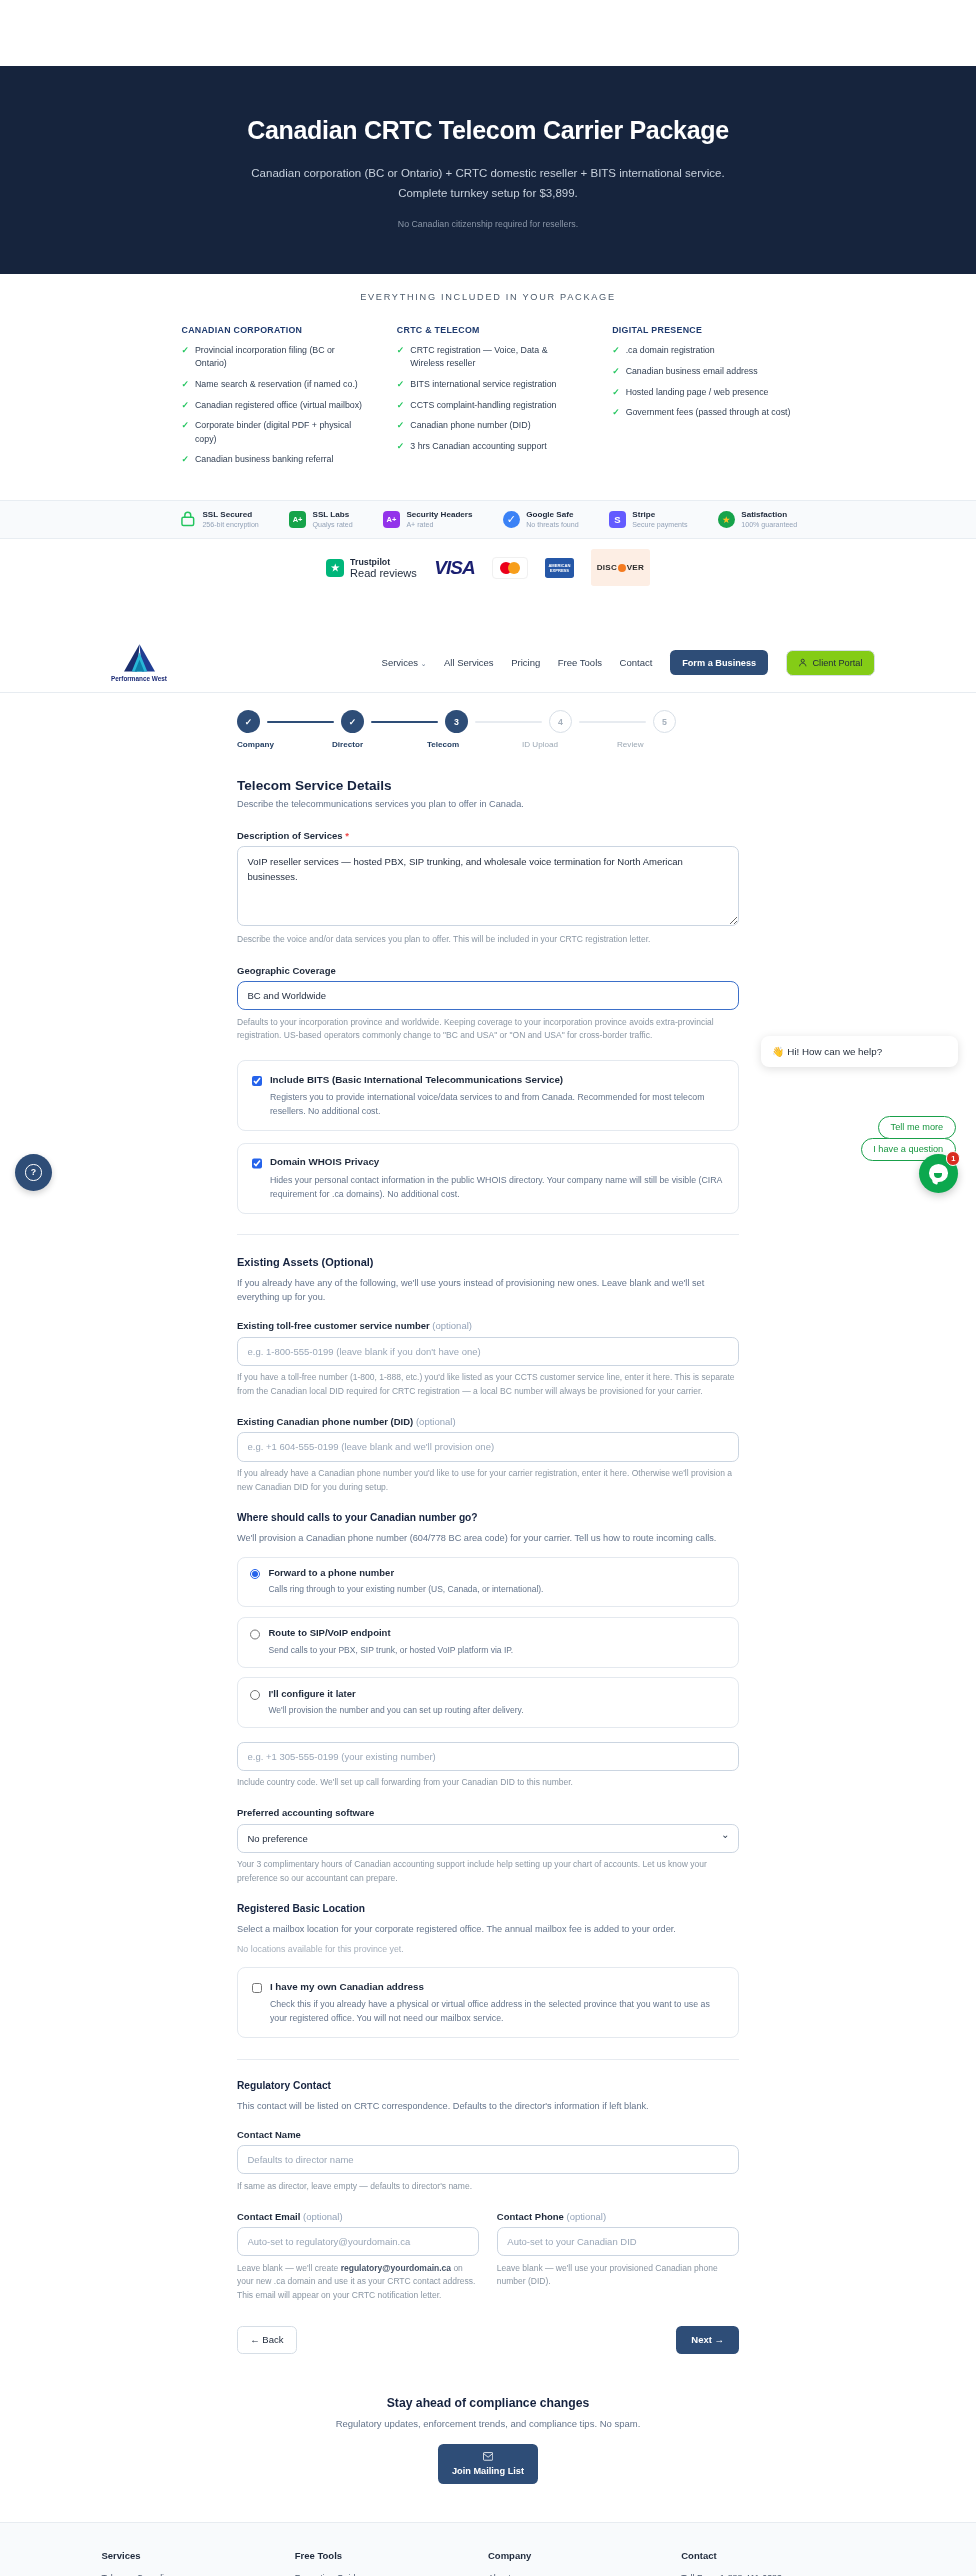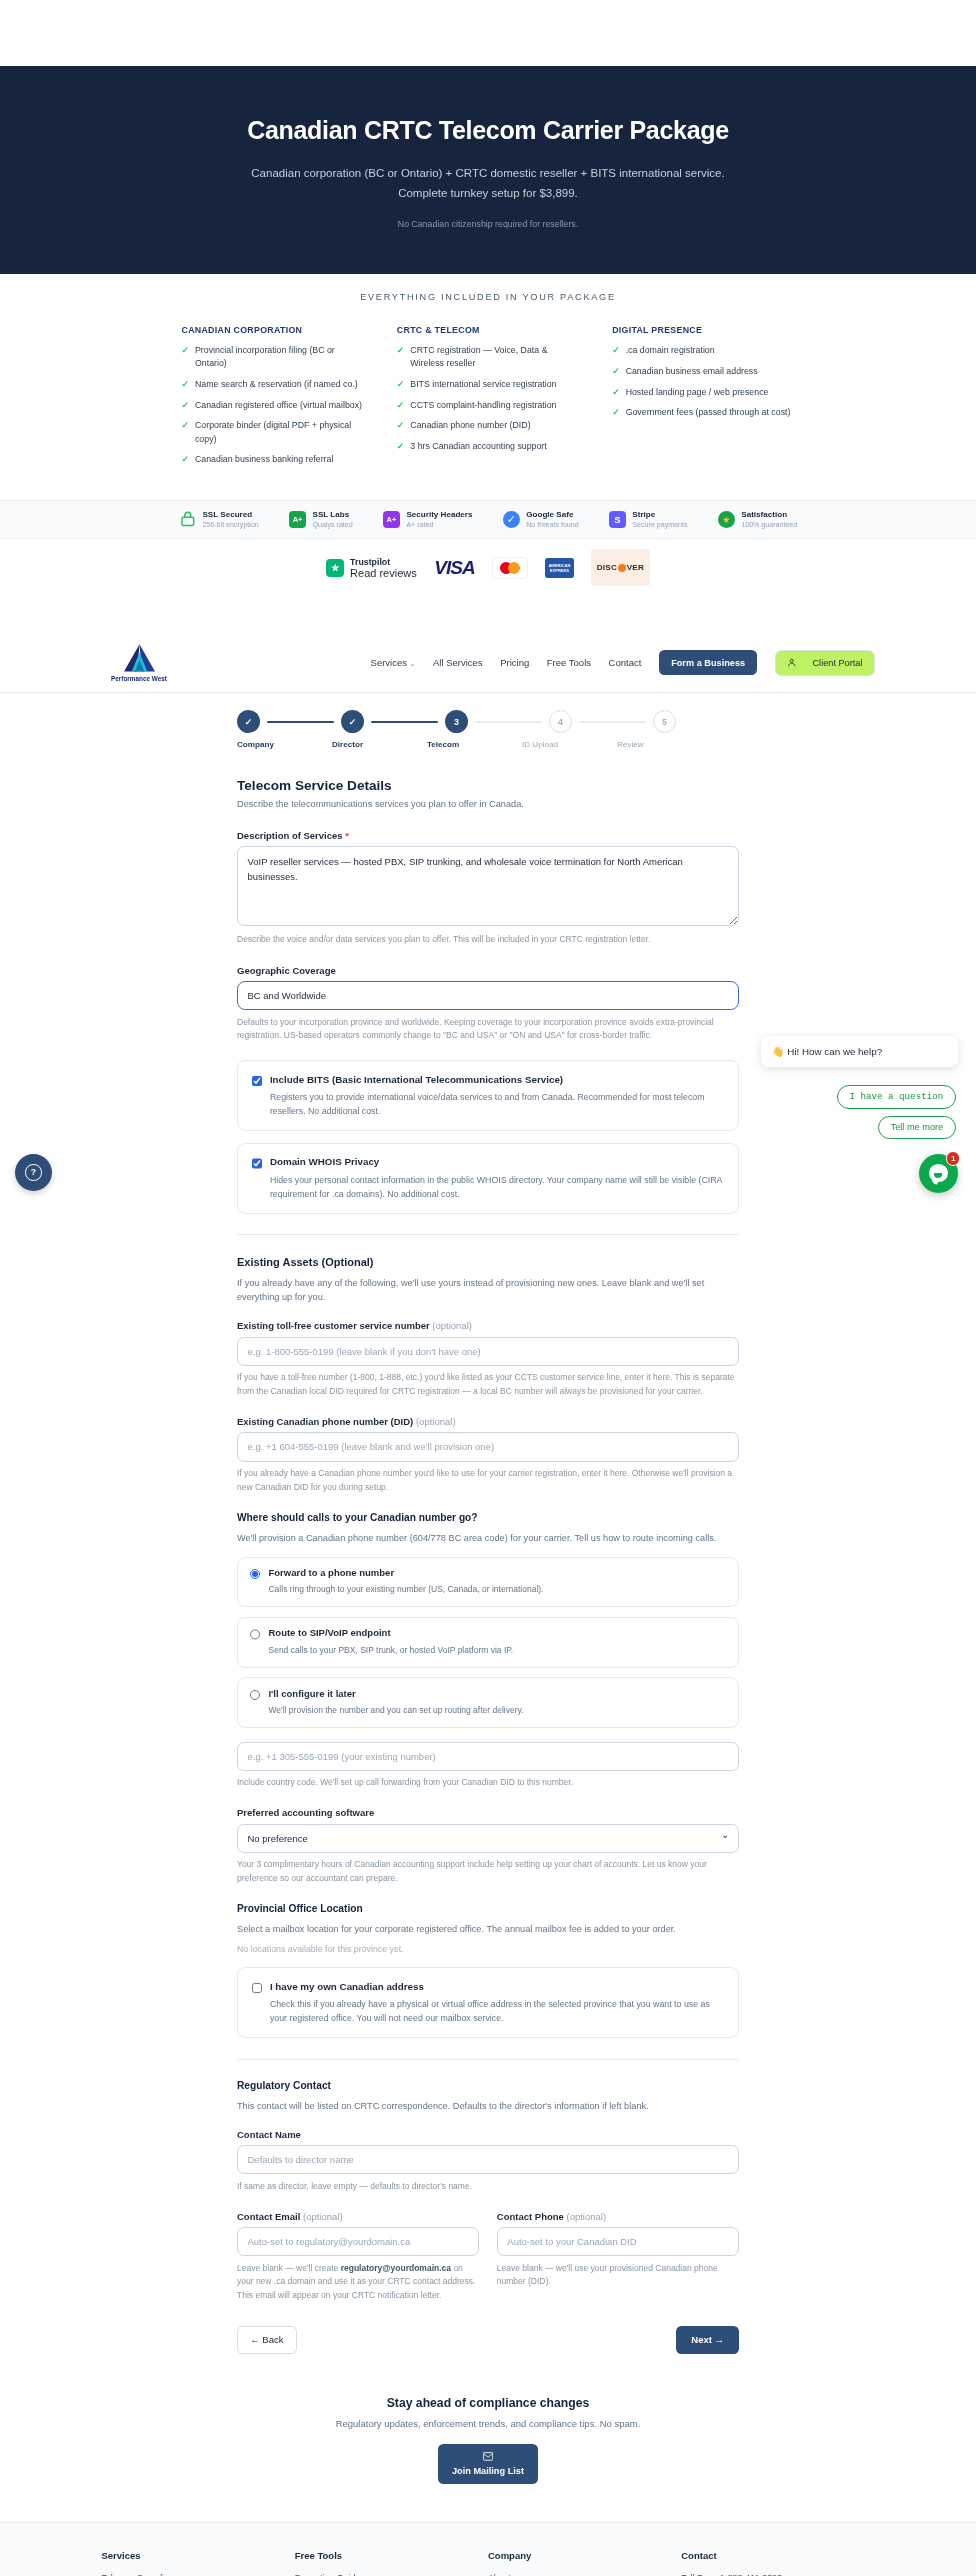--- a/index.html
+++ b/index.html
@@ -48,22 +48,22 @@
   
   .navbar { margin-top:31px; border-bottom:0.7px solid #e7ecf1; }
   .nav-inner { width:773px; margin:0 auto; height:58px; display:flex; align-items:center; justify-content:space-between; }
   .brand { display:flex; flex-direction:column; align-items:center; width:75px; }
   .brand-name { font-size:6.4px; font-weight:bold; color:#1b2a75; margin-top:1.4px; }
   .nav-right { display:flex; align-items:center; gap:17.6px; }
   .nav-link { font-size:9.5px; color:#334155; cursor:pointer; }
   .nav-link .chev { font-size:6.8px; color:#64748b; }
   .btn-navy { background:#2e4d77; color:#fff; border:none; border-radius:5.4px; font-size:9.2px; font-weight:bold;
               padding:7.5px 12.2px; cursor:pointer; font-family:inherit;text-align:center; }
-  .btn-portal { background:#bef264; border:0.7px solid #d6dee6; border-radius:6.8px; font-size:9.2px; color:#1e293b;
-                padding:6.8px 11px; display:flex; align-items:center; gap:16px; cursor:pointer; font-family:inherit; }
+  .btn-portal { background:#84cc16; border:0.7px solid #d6dee6; border-radius:6.8px; font-size:9.2px; color:#1e293b;
+                padding:6.8px 11px; display:flex; align-items:center; gap:5px; cursor:pointer; font-family:inherit; }
 
   
   .wizard { width:502px; margin:0 auto; }
   .stepper { padding:17.6px 0 5.4px; }
   .steps { display:flex; align-items:center; width:439px; }
   .step-c { width:23px; height:23px; border-radius:50%; flex:0 0 23px; display:flex; align-items:center; justify-content:center;
             font-size:8.8px; font-weight:bold; }
   .step-done, .step-active { background:#2e4d77; color:#fff; }
   .step-idle { background:#fff; border:1.4px solid #d8dfe7; color:#a6b1bd; }
   .conn { flex:1; height:2px; border-radius:1.4px; margin:0 6.8px; }
@@ -128,21 +128,21 @@
   
   .help-fab { position:absolute; left:15px; top:1154px; width:37px; height:37px; border-radius:50%;
               background:#2e4d77; display:flex; align-items:center; justify-content:center; cursor:pointer;
               box-shadow:0 2.7px 6.8px rgba(0,0,0,0.18); }
   .help-q { width:16.3px; height:16.3px; border:1.4px solid #fff; border-radius:50%; color:#fff; font-size:8.8px;
             font-weight:bold; display:flex; align-items:center; justify-content:center; }
   .chat-bubble { position:absolute; right:17.6px; top:1036px; width:197px; background:#fff; border-radius:8.1px;
                  box-shadow:0 2px 9.5px rgba(0,0,0,0.13); padding:10.2px 11px; font-size:9.8px; color:#1f2937; }
   .chat-pill { position:absolute; right:20.3px; background:#fff; border:1px solid #19a04a; color:#17963f;
                border-radius:677px; padding:5.4px 11.5px; font-size:9.2px; cursor:pointer; }
-  .pill-1 { top:1085px;font-family:Liberation Mono, monospace; }
+  .pill-1 { top:1138px; }
   .pill-2 { top:1116px; }
   .chat-launch { position:absolute; right:18.3px; top:1154px; width:39px; height:39px; border-radius:50%;
                  background:#0ca84e; cursor:pointer; box-shadow:0 2.7px 8.1px rgba(0,0,0,0.22); }
   .chat-balloon { position:absolute; left:10.2px; top:10.2px; width:19px; height:17.6px; background:#fff; border-radius:50% 50% 50% 50%; }
   .chat-balloon:after { content:""; position:absolute; left:2.7px; bottom:-2px; width:6.1px; height:6.1px; background:#fff;
                         transform:rotate(18deg) skew(10deg); border-radius:0 0 1.4px 4.1px; }
   .chat-balloon .smile { position:absolute; left:5.4px; top:8.8px; width:8.1px; height:5.4px; background:#0ca84e;
                          border-radius:0 0 8.1px 8.1px; }
   .chat-badge { position:absolute; right:-2.7px; top:-2.7px; width:14.2px; height:14.2px; border-radius:50%; background:#d92c20;
                 color:#fff; font-size:7.5px; font-weight:bold; display:flex; align-items:center; justify-content:center;
@@ -447,21 +447,21 @@
   <div class="f-group">
     <label class="f-label">Preferred accounting software</label>
     <div class="sel-wrap">
       <select class="sel">
         <option>No preference</option>
       </select>
     </div>
     <div class="helper">Your 3 complimentary hours of Canadian accounting support include help setting up your chart of accounts. Let us know your preference so our accountant can prepare.</div>
   </div>
 
-  <div class="sec-h" style="font-size:10.2px">Provincial Office Location</div>
+  <div class="sec-h" style="font-size:10.2px">Registered Basic Location</div>
   <div class="sec-sub" style="margin-bottom:6.8px">Select a mailbox location for your corporate registered office. The annual mailbox fee is added to your order.</div>
   <div class="muted-note">No locations available for this province yet.</div>
 
   <div class="card">
     <div class="card-row">
       <input type="checkbox" style="">
       <span class="card-title">I have my own Canadian address</span>
     </div>
     <div class="card-desc">Check this if you already have a physical or virtual office address in the selected province that you want to use as your registered office. You will not need our mailbox service.</div>
   </div>

